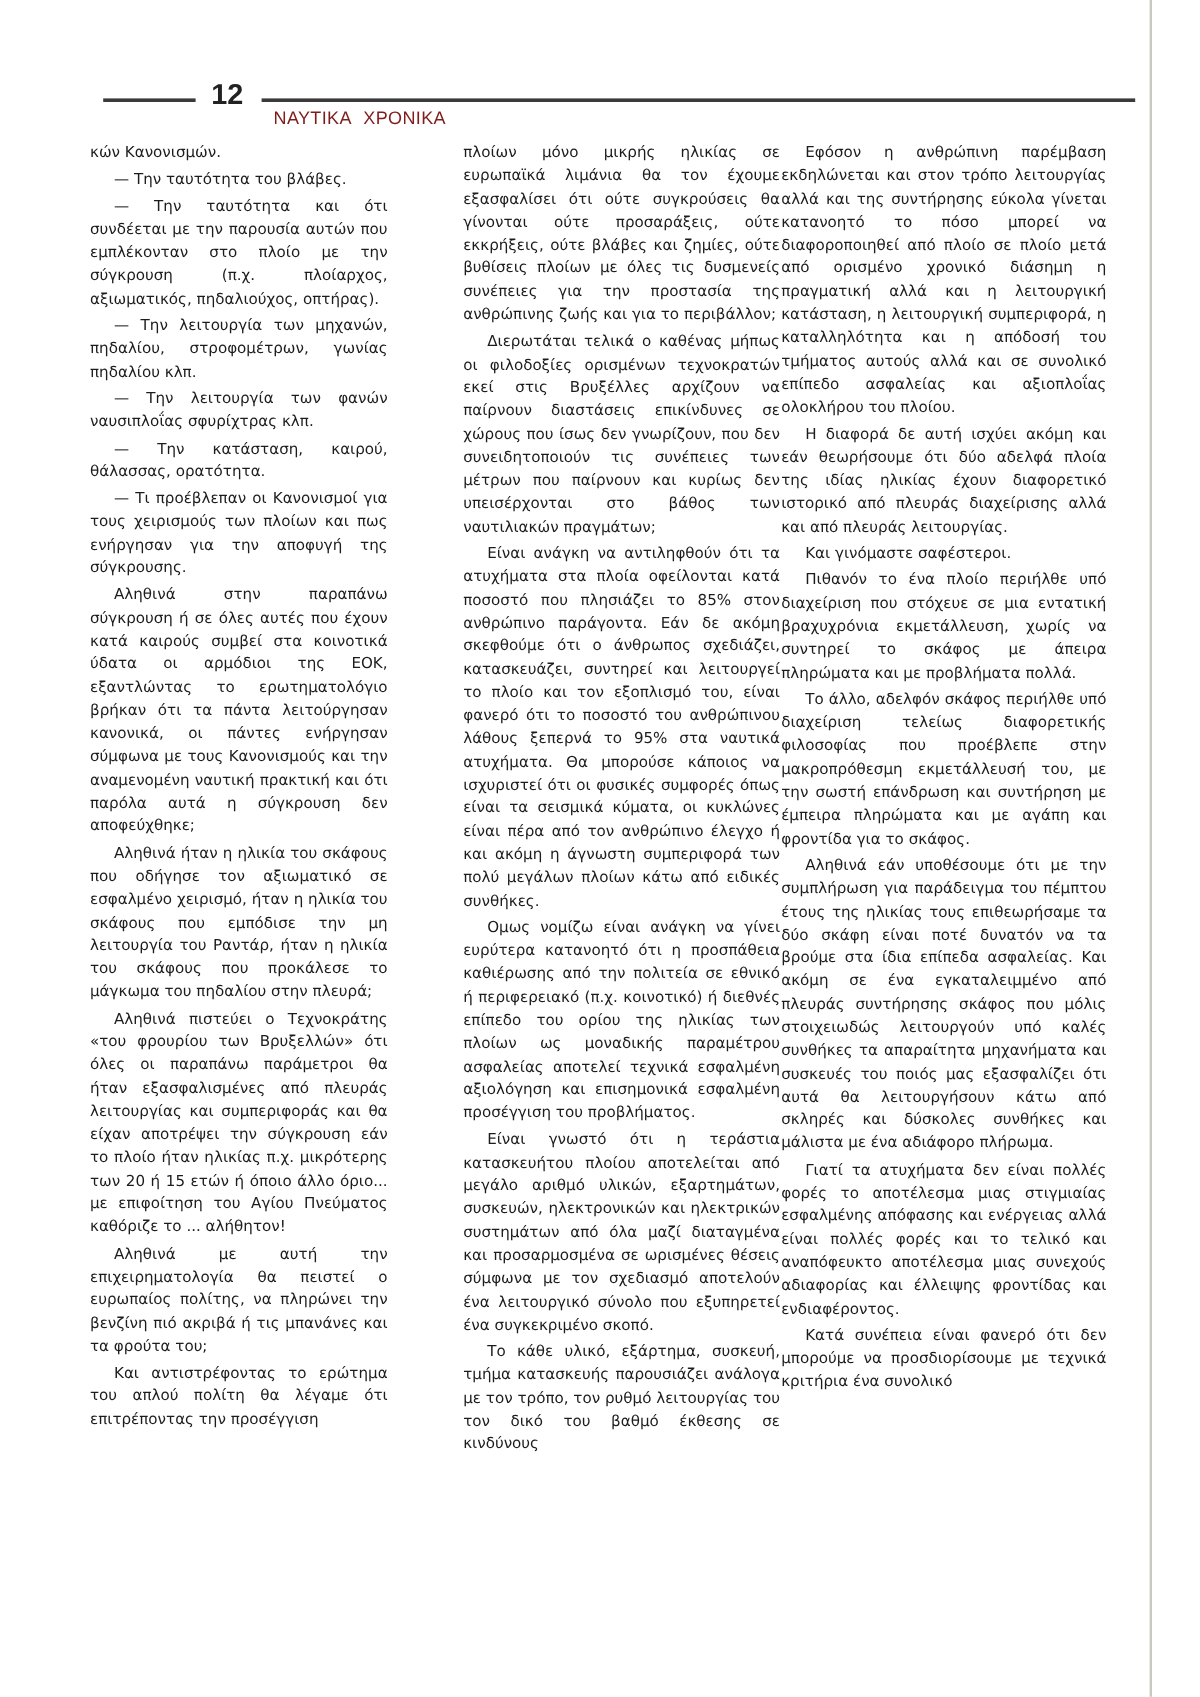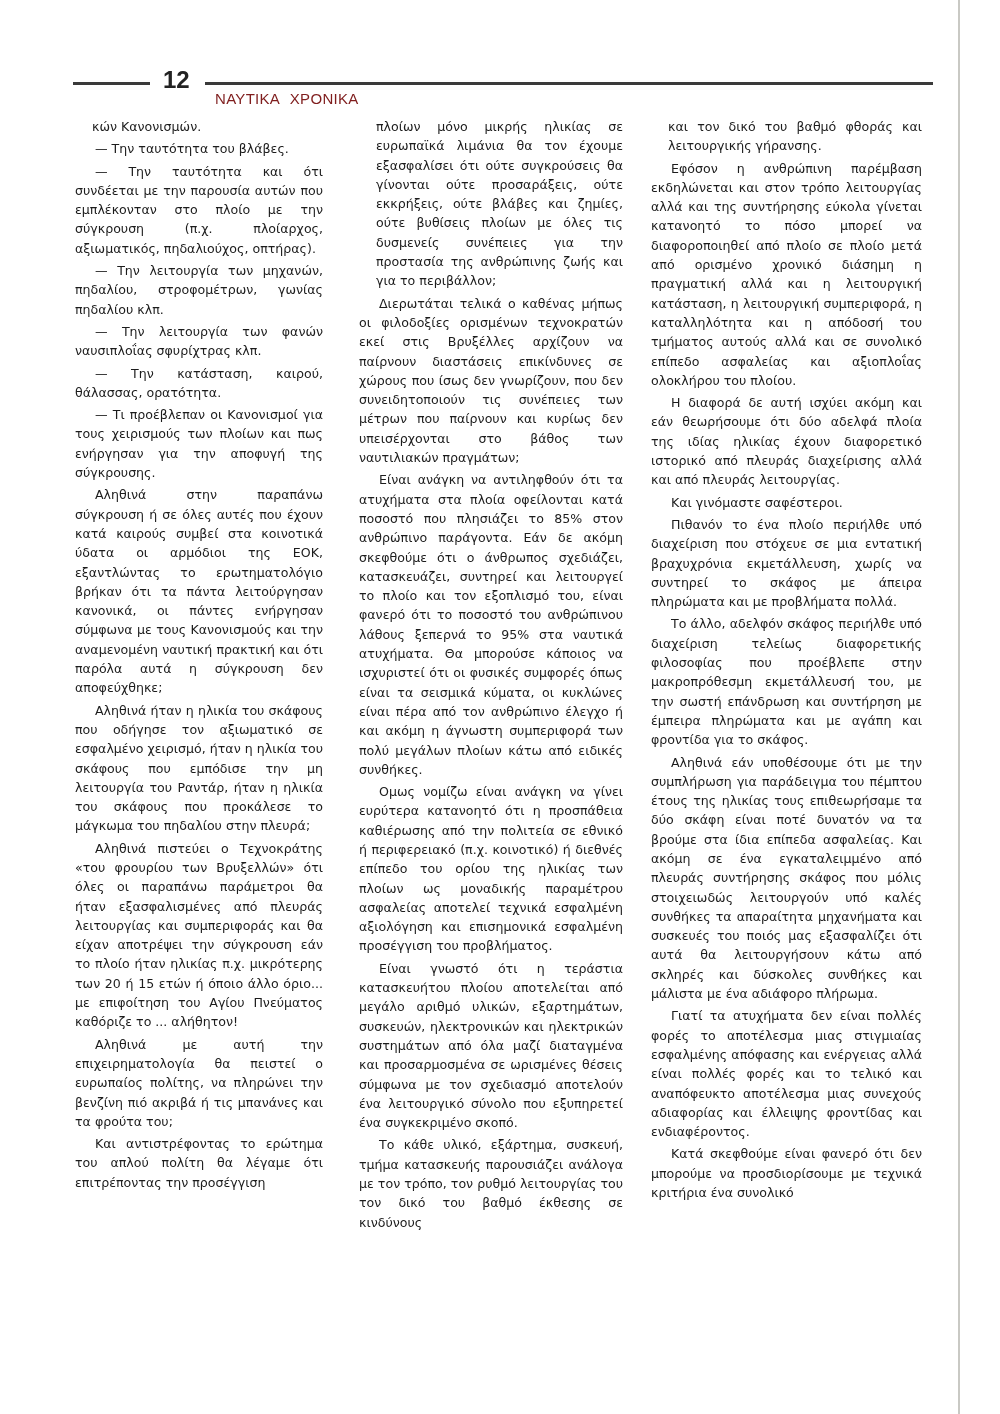--- a/index.html
+++ b/index.html
@@ -1,28 +1,28 @@
 <!DOCTYPE html>
 <html><head>
 <meta charset="utf-8">
 <style>
   html, body { margin: 0; padding: 0; background: #ffffff; }
   body { width: 1000px; height: 1414px; position: relative; overflow: hidden; }
   .page-edge { position: absolute; left: 958px; top: 0; width: 2px; height: 1414px; background: #c9c9c4; }
-  .header { position: absolute; left: 0; top: 0; width: 840px; height: 120px; }
+  .header { position: absolute; left: 13px; top: 0; width: 840px; height: 120px; }
   .rule-left { position: absolute; left: 73px; top: 82px; width: 77px; height: 3px; background: #3a3a3a; }
   .page-num { position: absolute; left: 163px; top: 66px; font-family: "Liberation Sans", sans-serif; font-weight: bold; font-size: 24px; color: #222; line-height: 28px; }
   .rule-right { position: absolute; left: 205px; top: 82px; width: 728px; height: 3px; background: #3a3a3a; }
   .masthead { position: absolute; left: 215px; top: 90px; font-family: "Liberation Sans", sans-serif; font-size: 15px; color: #7f1d1d; letter-spacing: 0.3px; word-spacing: 6px; }
   .col { position: absolute; top: 117px; font-family: "DejaVu Sans", sans-serif; font-size: 12.6px; line-height: 19.3px; color: #1c1c1c; text-align: justify; }
   .col1 { left: 75px; width: 248px; }
-  .col2 { left: 359px; width: 264px; }
+  .col2 { left: 386px; width: 264px; }
   .col3 { left: 651px; width: 271px; }
   .col p { margin: 0 0 3px 0; text-indent: 20px; hyphens: none; }
-  .col p.noindent { text-indent: 0; margin-left: 17px; }
+  .col p.noindent { text-indent: 0; }
 </style>
 </head>
 <body>
 
 <div class="page-edge"></div>
 
 <div class="header">
   <div class="rule-left"></div>
   <div class="page-num">12</div>
   <div class="rule-right"></div>
@@ -47,22 +47,21 @@
 <div class="col col2">
   <p class="noindent">πλοίων μόνο μικρής ηλικίας σε ευρωπαϊκά λιμάνια θα τον έχουμε εξασφαλίσει ότι ούτε συγκρούσεις θα γίνονται ούτε προσαράξεις, ούτε εκκρήξεις, ούτε βλάβες και ζημίες, ούτε βυθίσεις πλοίων με όλες τις δυσμενείς συνέπειες για την προστασία της ανθρώπινης ζωής και για το περιβάλλον;</p>
   <p>Διερωτάται τελικά ο καθένας μήπως οι φιλοδοξίες ορισμένων τεχνοκρατών εκεί στις Βρυξέλλες αρχίζουν να παίρνουν διαστάσεις επικίνδυνες σε χώρους που ίσως δεν γνωρίζουν, που δεν συνειδητοποιούν τις συνέπειες των μέτρων που παίρνουν και κυρίως δεν υπεισέρχονται στο βάθος των ναυτιλιακών πραγμάτων;</p>
   <p>Είναι ανάγκη να αντιληφθούν ότι τα ατυχήματα στα πλοία οφείλονται κατά ποσοστό που πλησιάζει το 85% στον ανθρώπινο παράγοντα. Εάν δε ακόμη σκεφθούμε ότι ο άνθρωπος σχεδιάζει, κατασκευάζει, συντηρεί και λειτουργεί το πλοίο και τον εξοπλισμό του, είναι φανερό ότι το ποσοστό του ανθρώπινου λάθους ξεπερνά το 95% στα ναυτικά ατυχήματα. Θα μπορούσε κάποιος να ισχυριστεί ότι οι φυσικές συμφορές όπως είναι τα σεισμικά κύματα, οι κυκλώνες είναι πέρα από τον ανθρώπινο έλεγχο ή και ακόμη η άγνωστη συμπεριφορά των πολύ μεγάλων πλοίων κάτω από ειδικές συνθήκες.</p>
   <p>Ομως νομίζω είναι ανάγκη να γίνει ευρύτερα κατανοητό ότι η προσπάθεια καθιέρωσης από την πολιτεία σε εθνικό ή περιφερειακό (π.χ. κοινοτικό) ή διεθνές επίπεδο του ορίου της ηλικίας των πλοίων ως μοναδικής παραμέτρου ασφαλείας αποτελεί τεχνικά εσφαλμένη αξιολόγηση και επισημονικά εσφαλμένη προσέγγιση του προβλήματος.</p>
   <p>Είναι γνωστό ότι η τεράστια κατασκευήτου πλοίου αποτελείται από μεγάλο αριθμό υλικών, εξαρτημάτων, συσκευών, ηλεκτρονικών και ηλεκτρικών συστημάτων από όλα μαζί διαταγμένα και προσαρμοσμένα σε ωρισμένες θέσεις σύμφωνα με τον σχεδιασμό αποτελούν ένα λειτουργικό σύνολο που εξυπηρετεί ένα συγκεκριμένο σκοπό.</p>
   <p>Το κάθε υλικό, εξάρτημα, συσκευή, τμήμα κατασκευής παρουσιάζει ανάλογα με τον τρόπο, τον ρυθμό λειτουργίας του τον δικό του βαθμό έκθεσης σε κινδύνους</p>
 </div>
 
 <div class="col col3">
-  <p class="noindent">και τον δικό του βαθμό φθοράς και λειτουργικής γήρανσης.</p>
   <p>Εφόσον η ανθρώπινη παρέμβαση εκδηλώνεται και στον τρόπο λειτουργίας αλλά και της συντήρησης εύκολα γίνεται κατανοητό το πόσο μπορεί να διαφοροποιηθεί από πλοίο σε πλοίο μετά από ορισμένο χρονικό διάσημη η πραγματική αλλά και η λειτουργική κατάσταση, η λειτουργική συμπεριφορά, η καταλληλότητα και η απόδοσή του τμήματος αυτούς αλλά και σε συνολικό επίπεδο ασφαλείας και αξιοπλοΐας ολοκλήρου του πλοίου.</p>
   <p>Η διαφορά δε αυτή ισχύει ακόμη και εάν θεωρήσουμε ότι δύο αδελφά πλοία της ιδίας ηλικίας έχουν διαφορετικό ιστορικό από πλευράς διαχείρισης αλλά και από πλευράς λειτουργίας.</p>
   <p>Και γινόμαστε σαφέστεροι.</p>
   <p>Πιθανόν το ένα πλοίο περιήλθε υπό διαχείριση που στόχευε σε μια εντατική βραχυχρόνια εκμετάλλευση, χωρίς να συντηρεί το σκάφος με άπειρα πληρώματα και με προβλήματα πολλά.</p>
   <p>Το άλλο, αδελφόν σκάφος περιήλθε υπό διαχείριση τελείως διαφορετικής φιλοσοφίας που προέβλεπε στην μακροπρόθεσμη εκμετάλλευσή του, με την σωστή επάνδρωση και συντήρηση με έμπειρα πληρώματα και με αγάπη και φροντίδα για το σκάφος.</p>
   <p>Αληθινά εάν υποθέσουμε ότι με την συμπλήρωση για παράδειγμα του πέμπτου έτους της ηλικίας τους επιθεωρήσαμε τα δύο σκάφη είναι ποτέ δυνατόν να τα βρούμε στα ίδια επίπεδα ασφαλείας. Και ακόμη σε ένα εγκαταλειμμένο από πλευράς συντήρησης σκάφος που μόλις στοιχειωδώς λειτουργούν υπό καλές συνθήκες τα απαραίτητα μηχανήματα και συσκευές του ποιός μας εξασφαλίζει ότι αυτά θα λειτουργήσουν κάτω από σκληρές και δύσκολες συνθήκες και μάλιστα με ένα αδιάφορο πλήρωμα.</p>
   <p>Γιατί τα ατυχήματα δεν είναι πολλές φορές το αποτέλεσμα μιας στιγμιαίας εσφαλμένης απόφασης και ενέργειας αλλά είναι πολλές φορές και το τελικό και αναπόφευκτο αποτέλεσμα μιας συνεχούς αδιαφορίας και έλλειψης φροντίδας και ενδιαφέροντος.</p>
-  <p>Κατά σκεφθούμε είναι φανερό ότι δεν μπορούμε να προσδιορίσουμε με τεχνικά κριτήρια ένα συνολικό</p>
+  <p>Κατά συνέπεια είναι φανερό ότι δεν μπορούμε να προσδιορίσουμε με τεχνικά κριτήρια ένα συνολικό</p>
 </div>
 
 </body></html>

